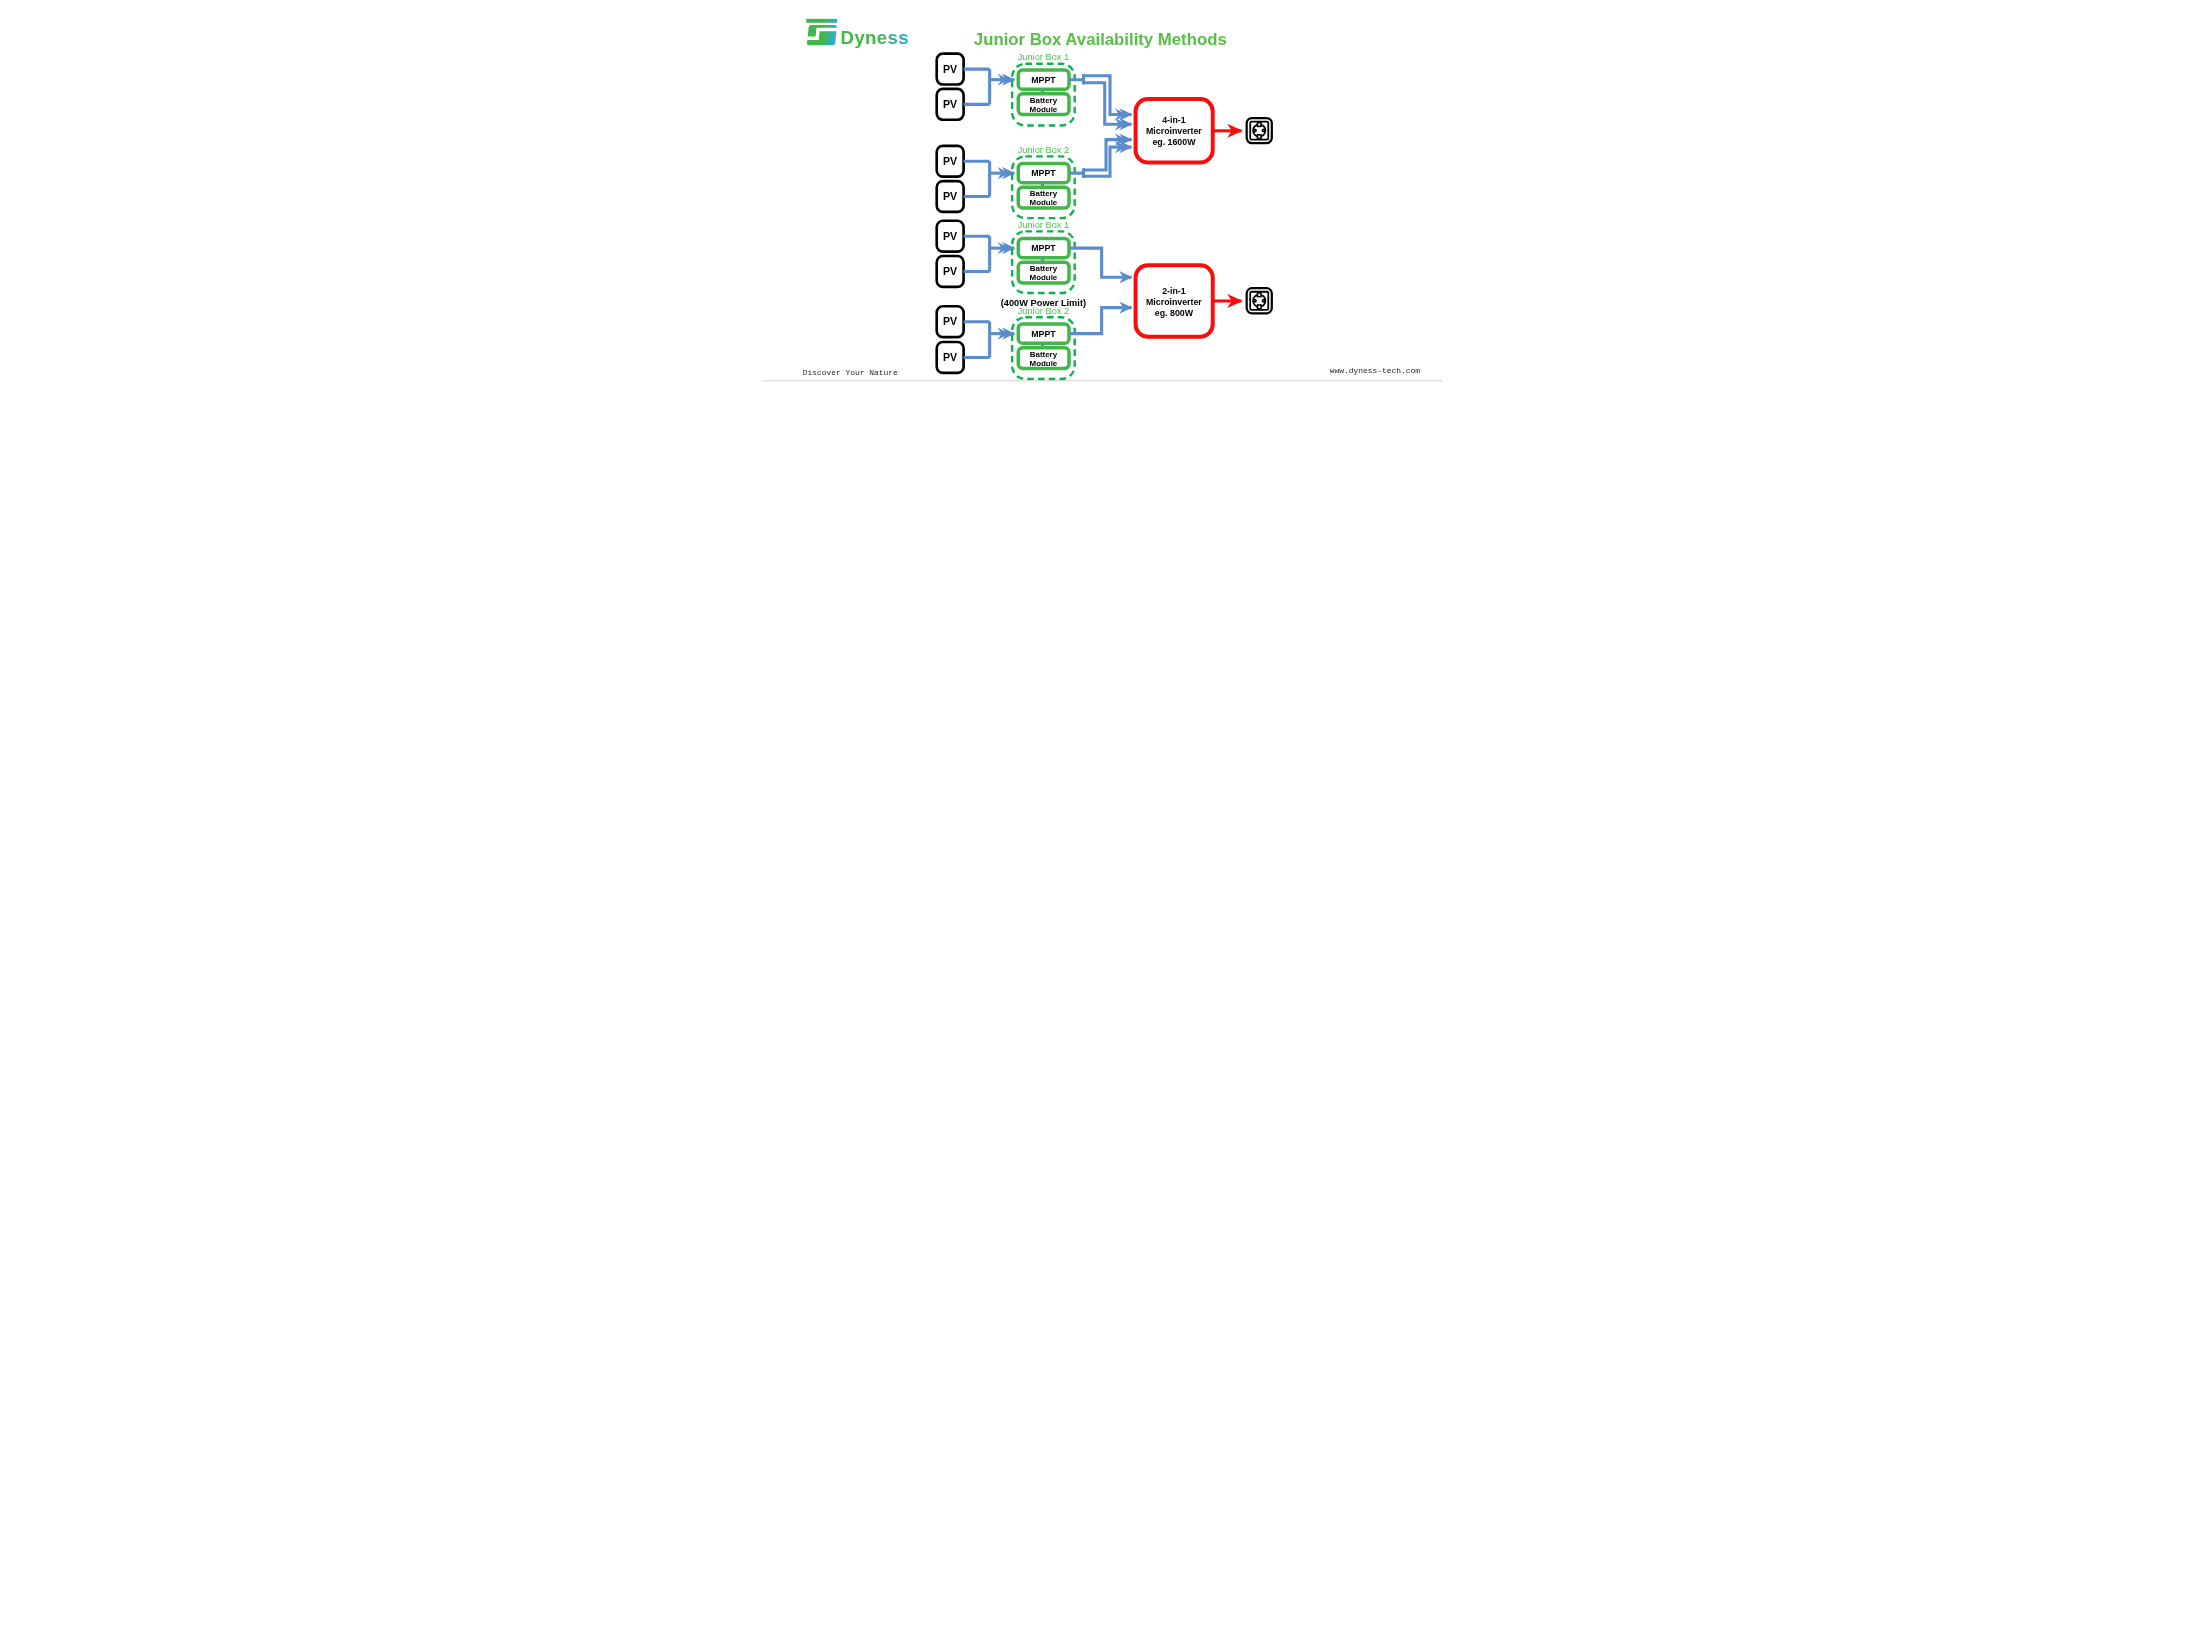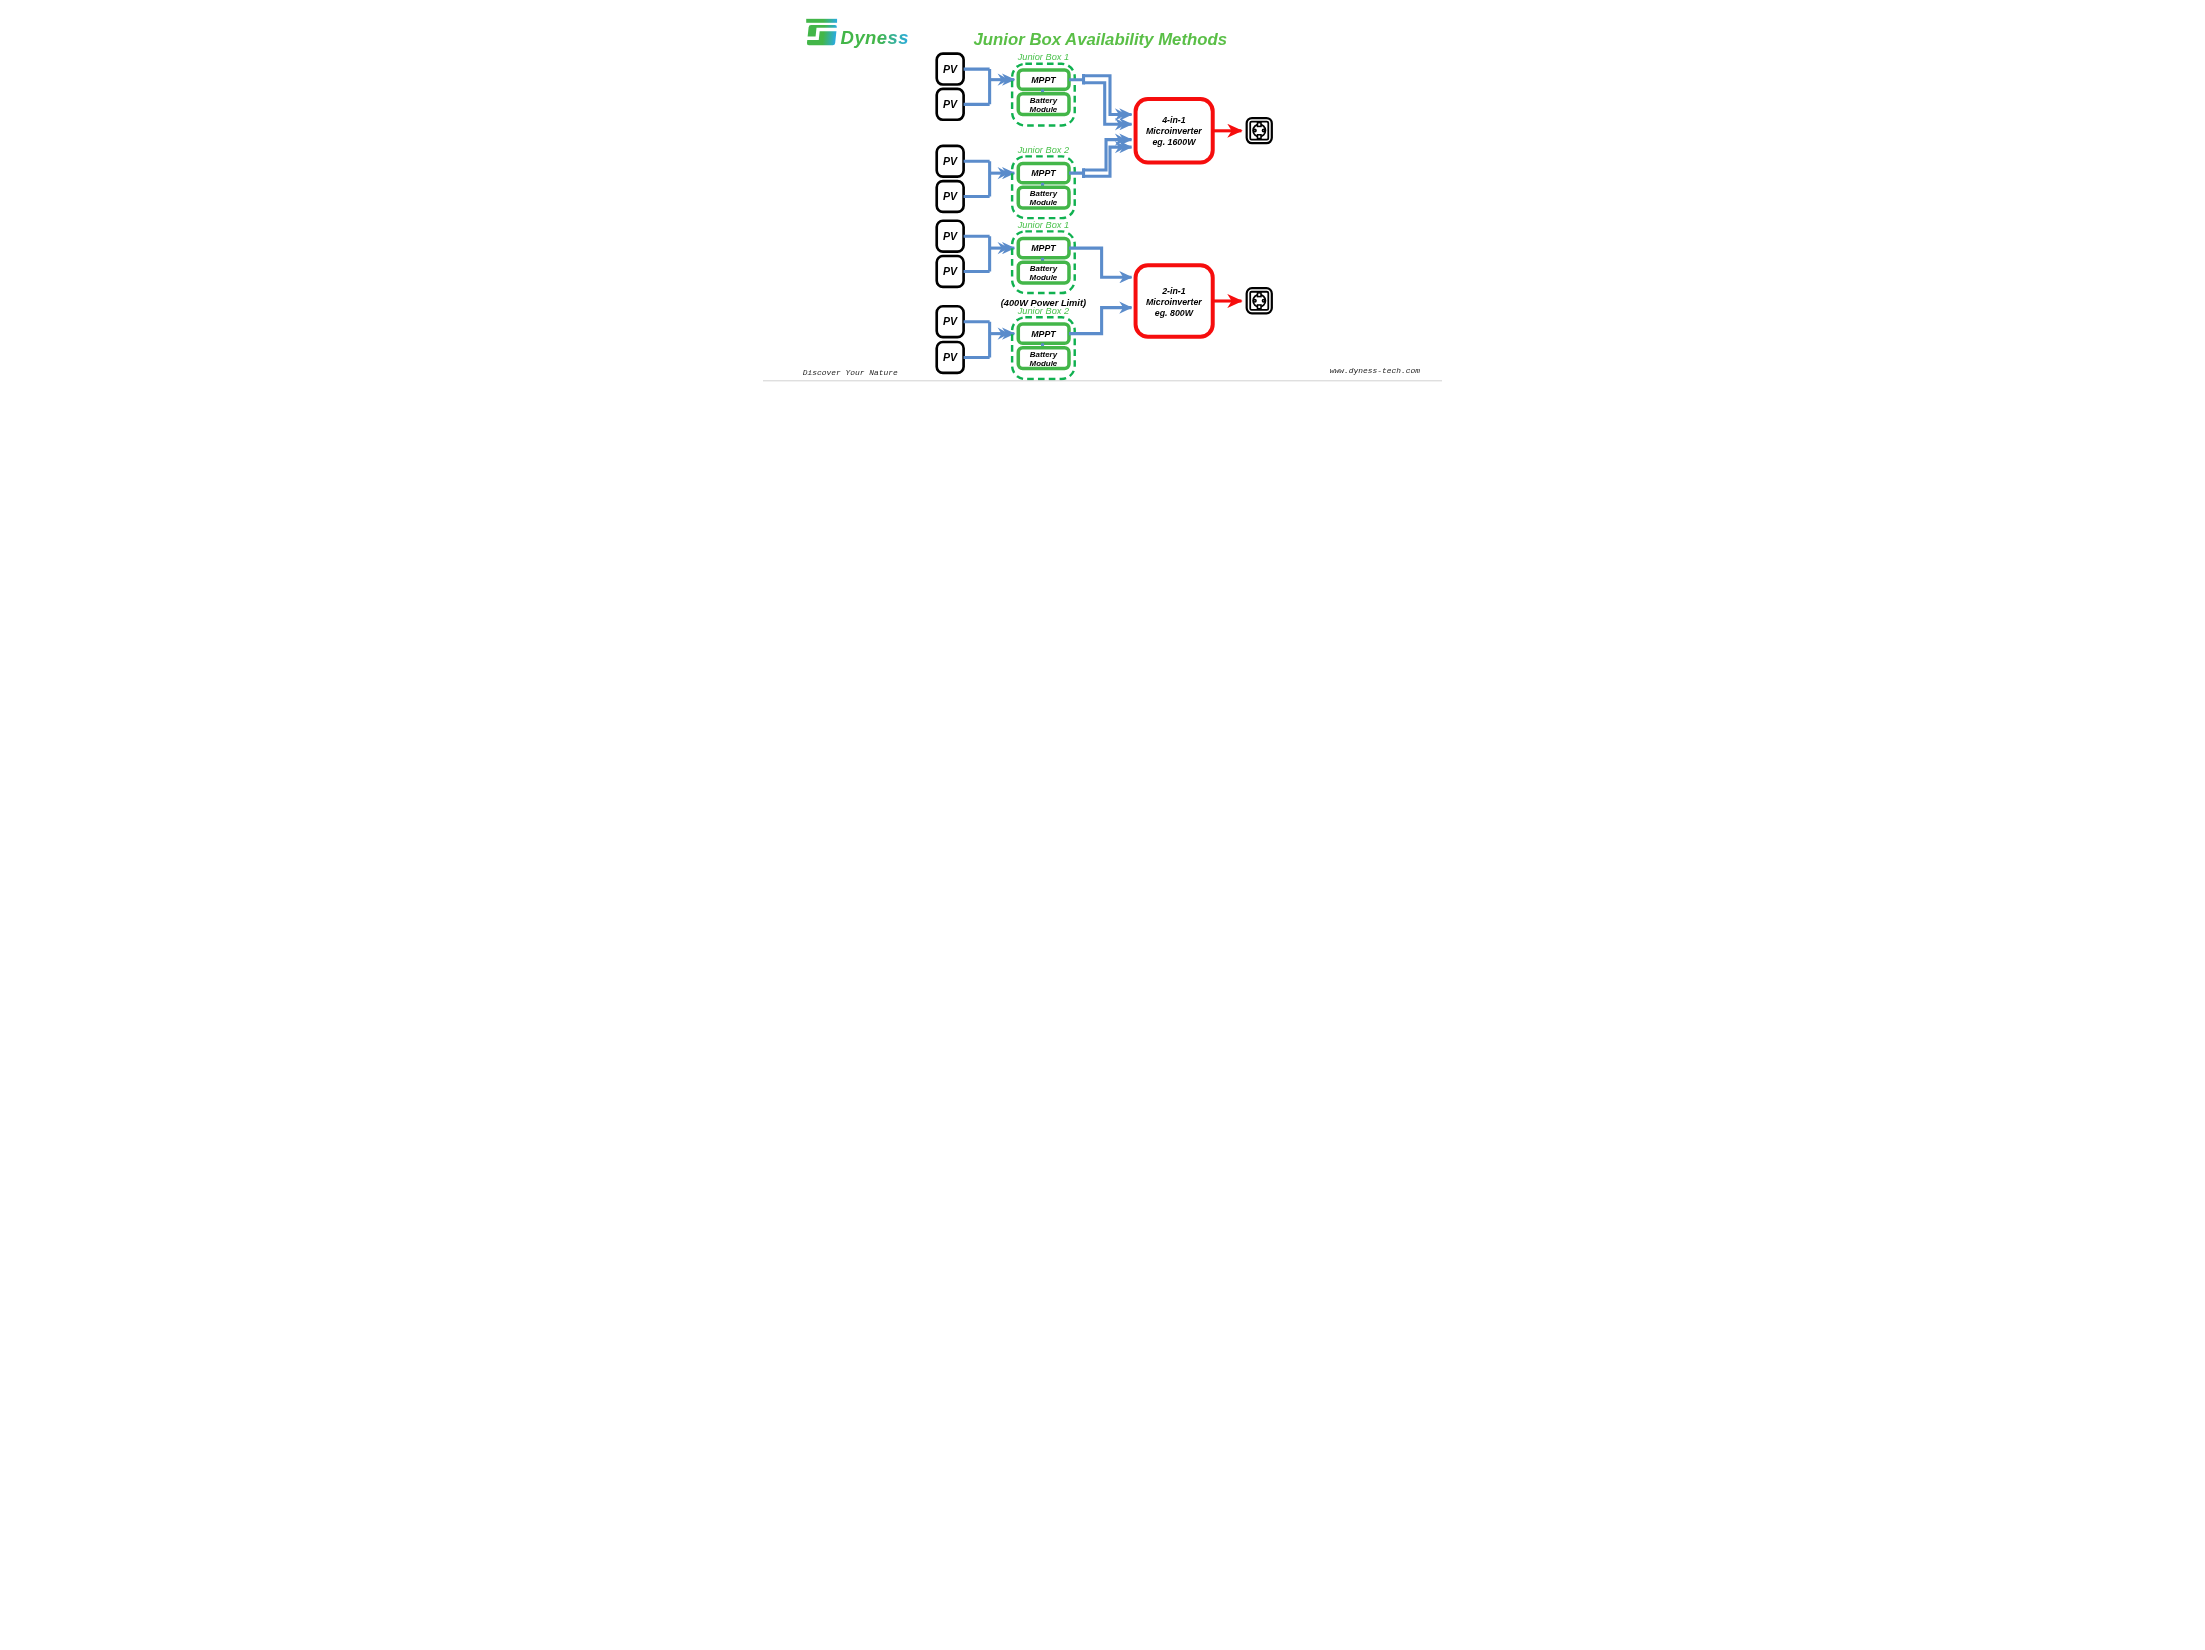--- a/index.html
+++ b/index.html
@@ -2,21 +2,21 @@
 <html style="--title-green: #5abf47; --label-green: #4cc24e; --box-green: #43b649; --dashed-green: #10b150; --connector-blue: #5b8ccb; --inverter-red: #f60d0d; --text-black: #000000; --footer-text: #1f1f1f; --footer-line: #cccccc; --logo-green: #43b649; --logo-blue: #2aabe2;font-size:7px"><head>
 <meta charset="utf-8">
 <style>
   :root{
     --title-green:#5abf47; --label-green:#4cc24e; --box-green:#43b649;
     --dashed-green:#10b150; --connector-blue:#5b8ccb; --inverter-red:#f60d0d;
     --text-black:#000000; --footer-text:#1f1f1f; --footer-line:#cccccc;
     --logo-green:#43b649; --logo-blue:#2aabe2;
   }
   html,body{margin:0;padding:0;background:#ffffff;}
-  .slide{width:679px;height:382px;margin:0 auto;background:#fff;position:relative;overflow:hidden;font-style:italic;}
+  .slide{width:679px;height:382px;margin:0 auto;background:#fff;position:relative;overflow:hidden;}
   svg{display:block;}
   text{font-family:"Liberation Sans",sans-serif;}
   .t-title{font-size:38px;font-weight:bold;fill:var(--title-green);text-anchor:middle;}
   .t-jblabel{font-size:21px;fill:var(--label-green);text-anchor:middle;}
   .t-pv{font-size:24px;font-weight:bold;fill:var(--text-black);text-anchor:middle;}
   .t-box{font-size:20px;font-weight:bold;fill:var(--text-black);text-anchor:middle;}
   .t-batt{font-size:18px;font-weight:bold;fill:var(--text-black);text-anchor:middle;}
   .t-note{font-size:21px;font-weight:bold;fill:var(--text-black);text-anchor:middle;}
   .t-footer{font-family:"Liberation Mono",monospace;font-size:18px;fill:var(--footer-text);}
   .t-logo{font-size:42px;font-weight:bold;letter-spacing:1px;}

